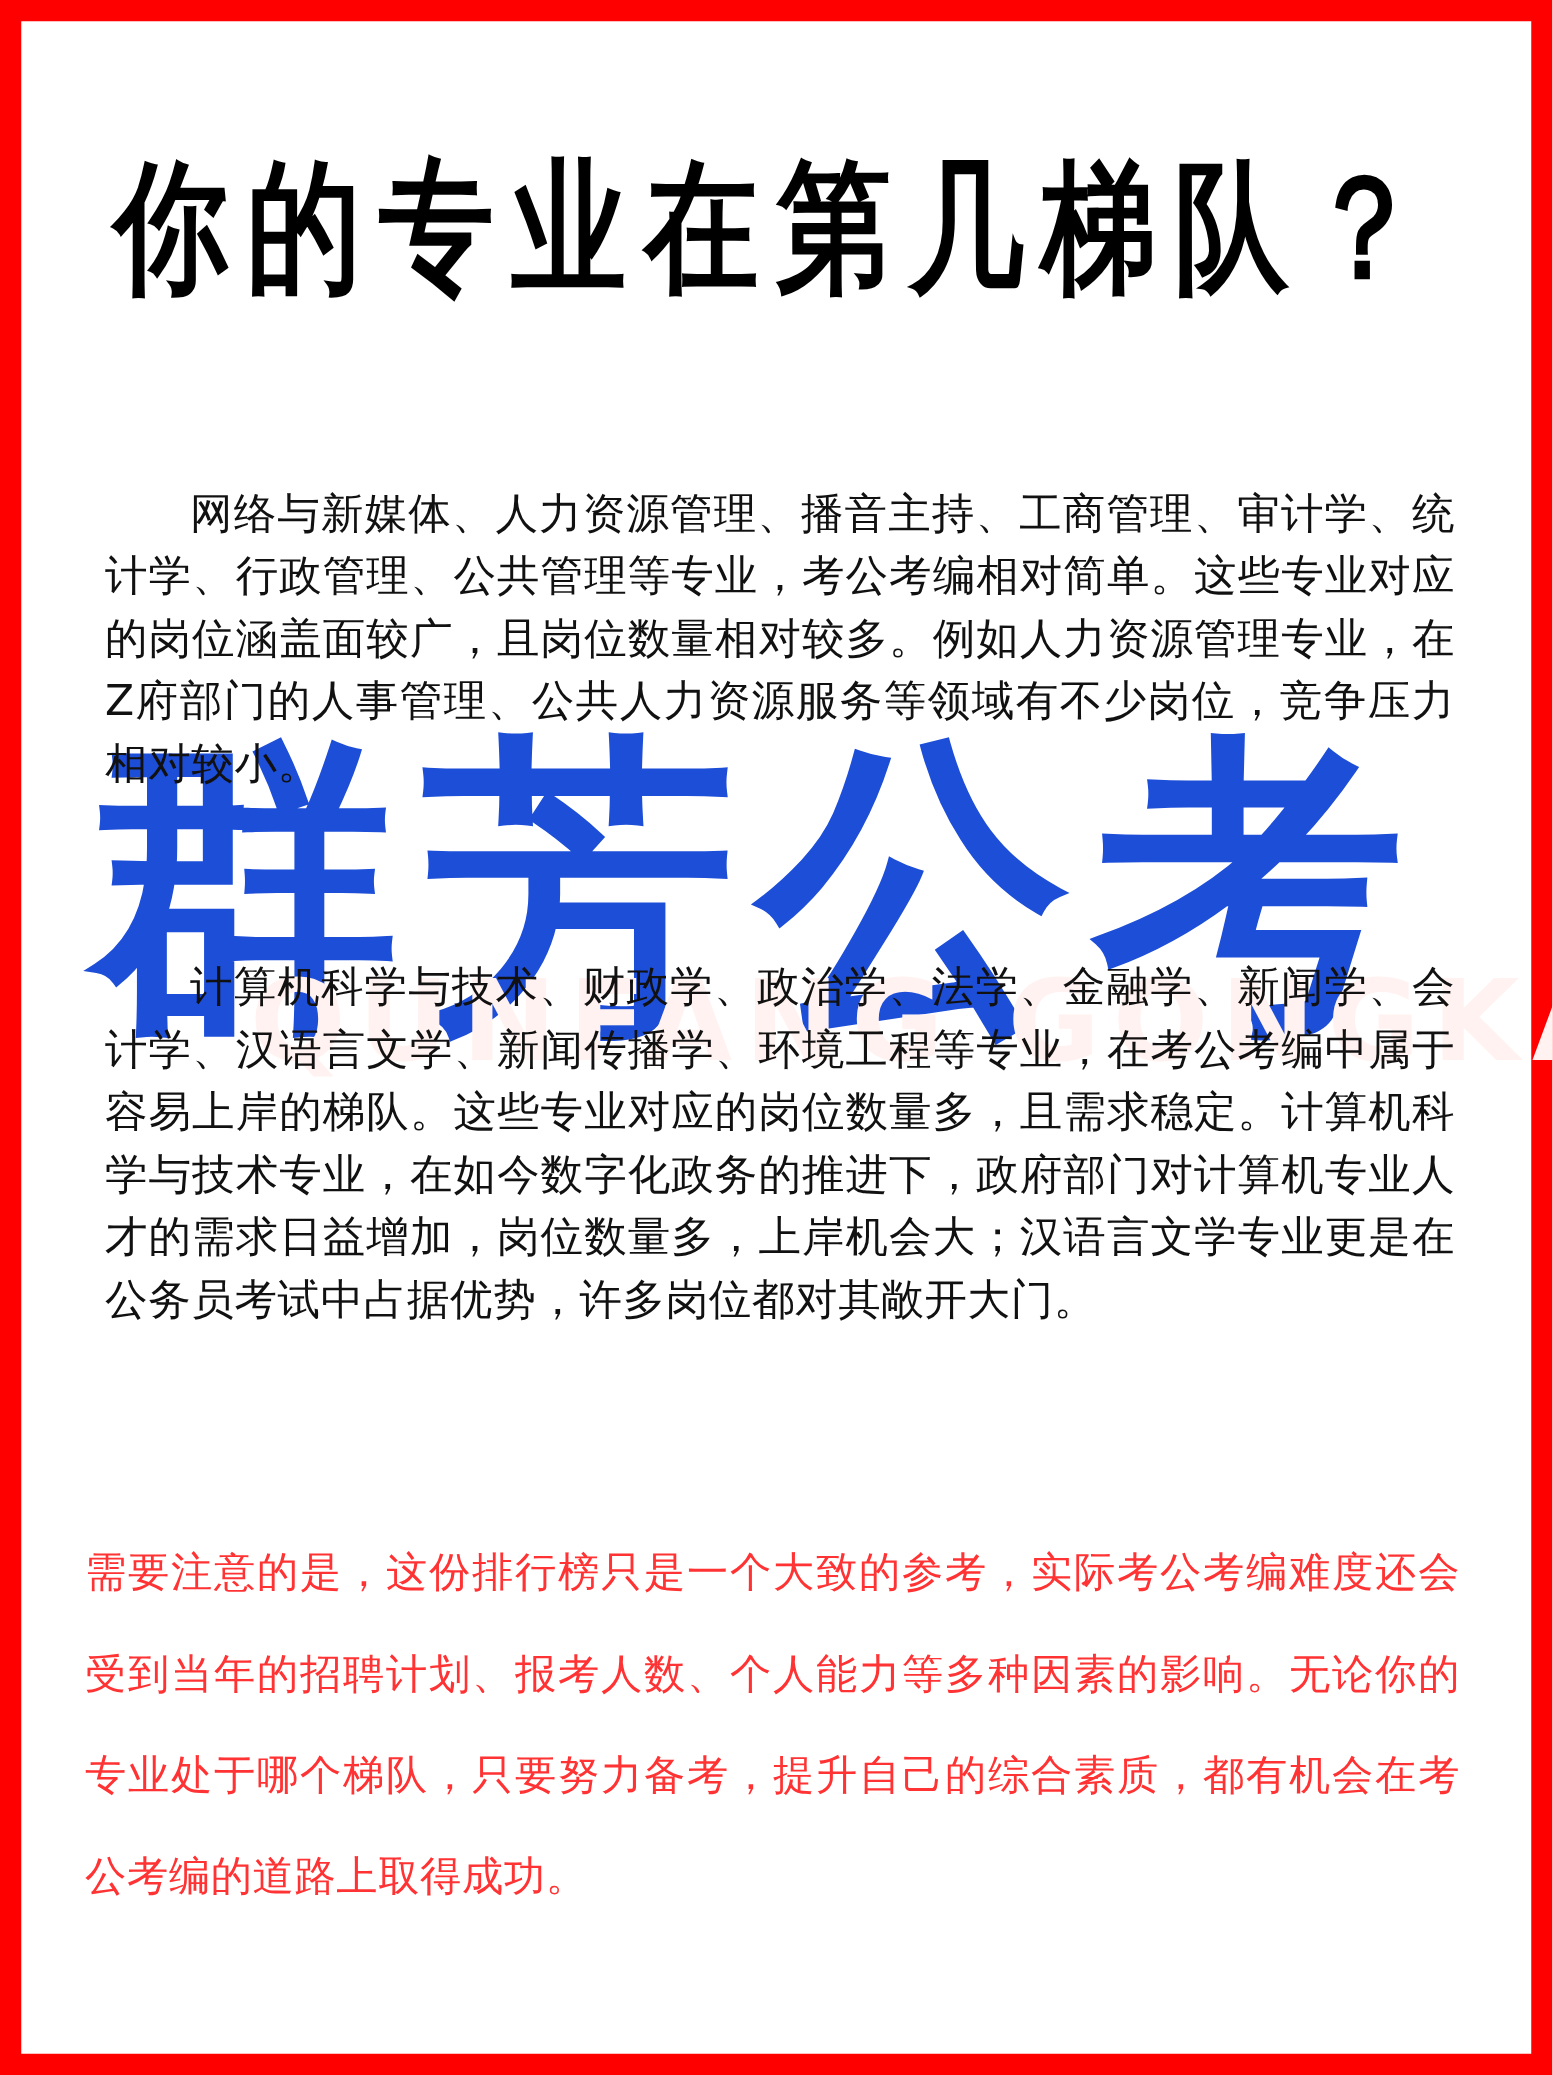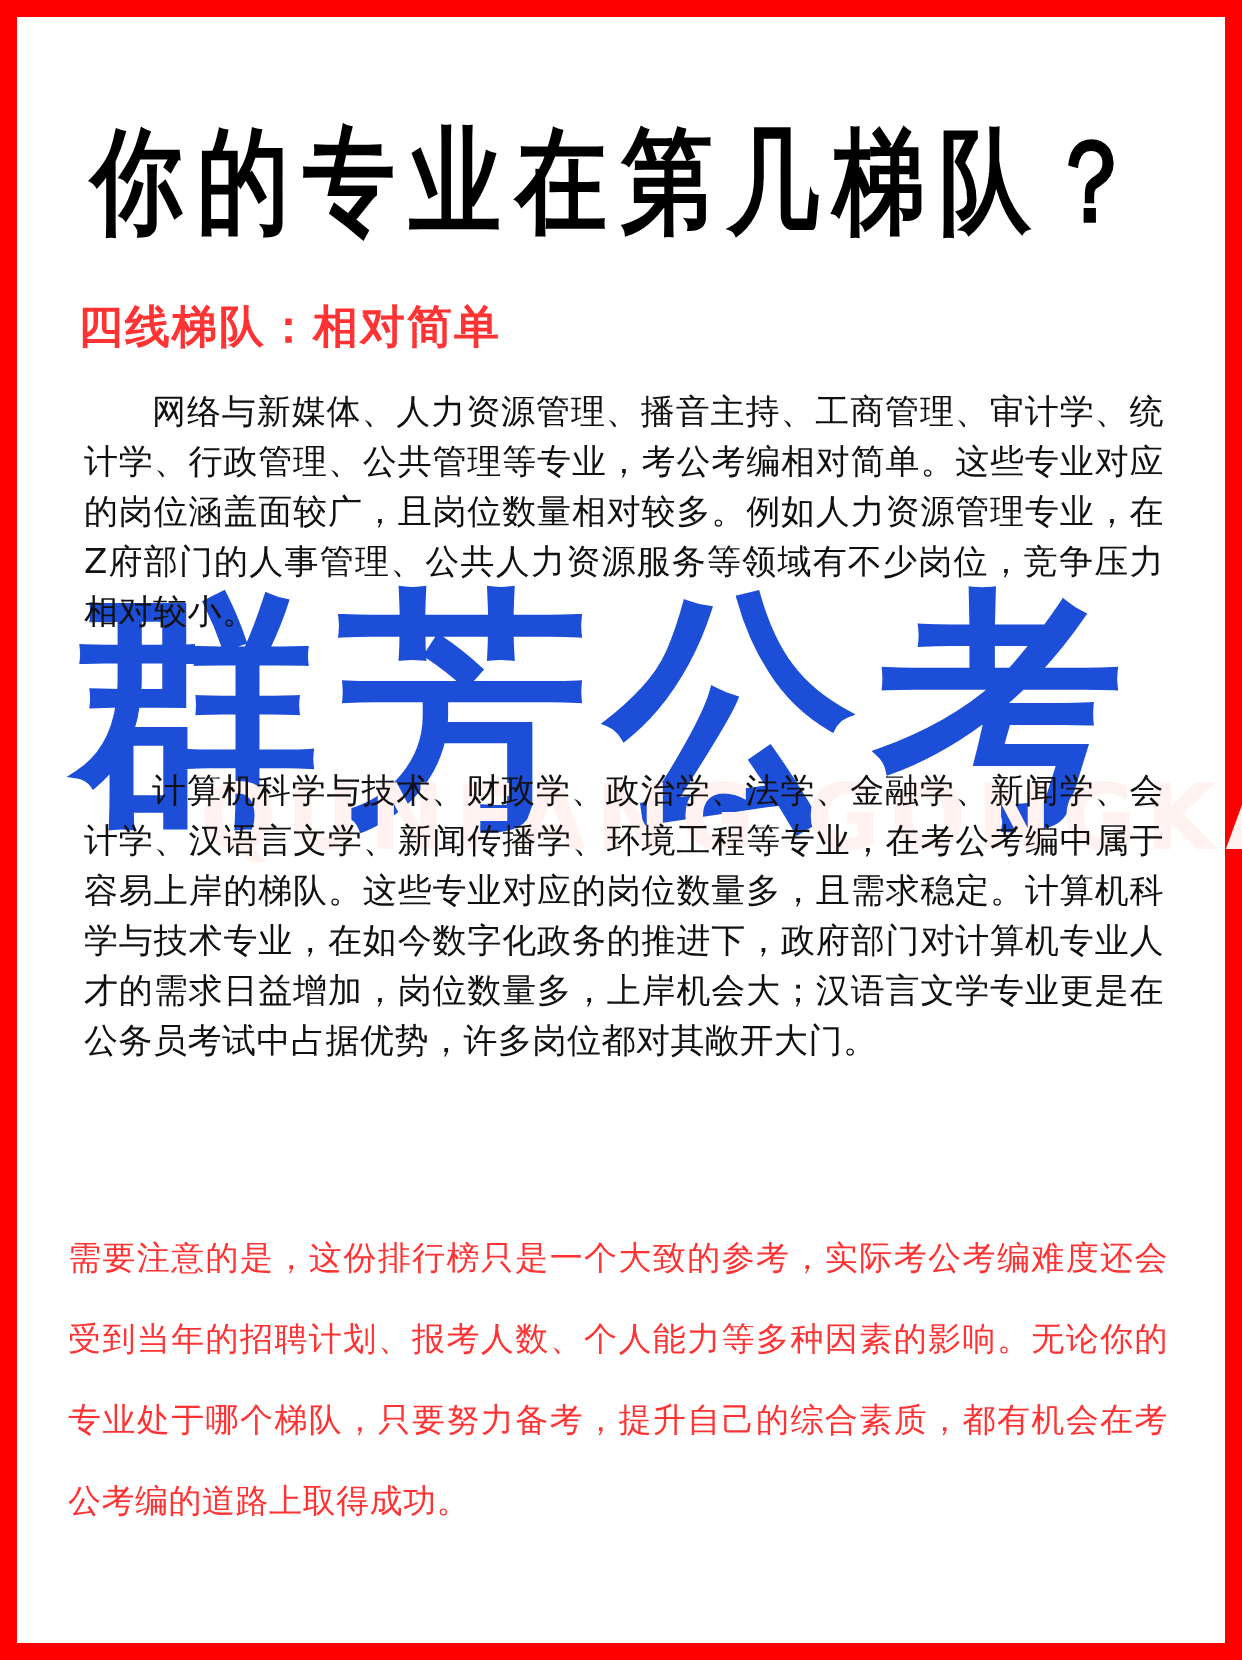--- a/index.html
+++ b/index.html
@@ -118,19 +118,18 @@
 <div class="frame"></div>
 
 <div class="watermark">
   <div class="watermark-cn">群芳公考</div>
   <div class="watermark-en">QUNFANG GONGKAO</div>
 </div>
 
 <div class="content">
   <h1 class="title">你的专业在第几梯队？</h1>
 
-  <h2 class="section-heading h-four">四线梯队：相对简单</h2>
   <p class="paragraph p-four">网络与新媒体、人力资源管理、播音主持、工商管理、审计学、统计学、行政管理、公共管理等专业，考公考编相对简单。这些专业对应的岗位涵盖面较广，且岗位数量相对较多。例如人力资源管理专业，在Z府部门的人事管理、公共人力资源服务等领域有不少岗位，竞争压力相对较小。</p>
 
   <p class="paragraph p-five">计算机科学与技术、财政学、政治学、法学、金融学、新闻学、会计学、汉语言文学、新闻传播学、环境工程等专业，在考公考编中属于容易上岸的梯队。这些专业对应的岗位数量多，且需求稳定。计算机科学与技术专业，在如今数字化政务的推进下，政府部门对计算机专业人才的需求日益增加，岗位数量多，上岸机会大；汉语言文学专业更是在公务员考试中占据优势，许多岗位都对其敞开大门。</p>
 
   <p class="note">需要注意的是，这份排行榜只是一个大致的参考，实际考公考编难度还会受到当年的招聘计划、报考人数、个人能力等多种因素的影响。无论你的专业处于哪个梯队，只要努力备考，提升自己的综合素质，都有机会在考公考编的道路上取得成功。</p>
 </div>
 
 </body></html>

